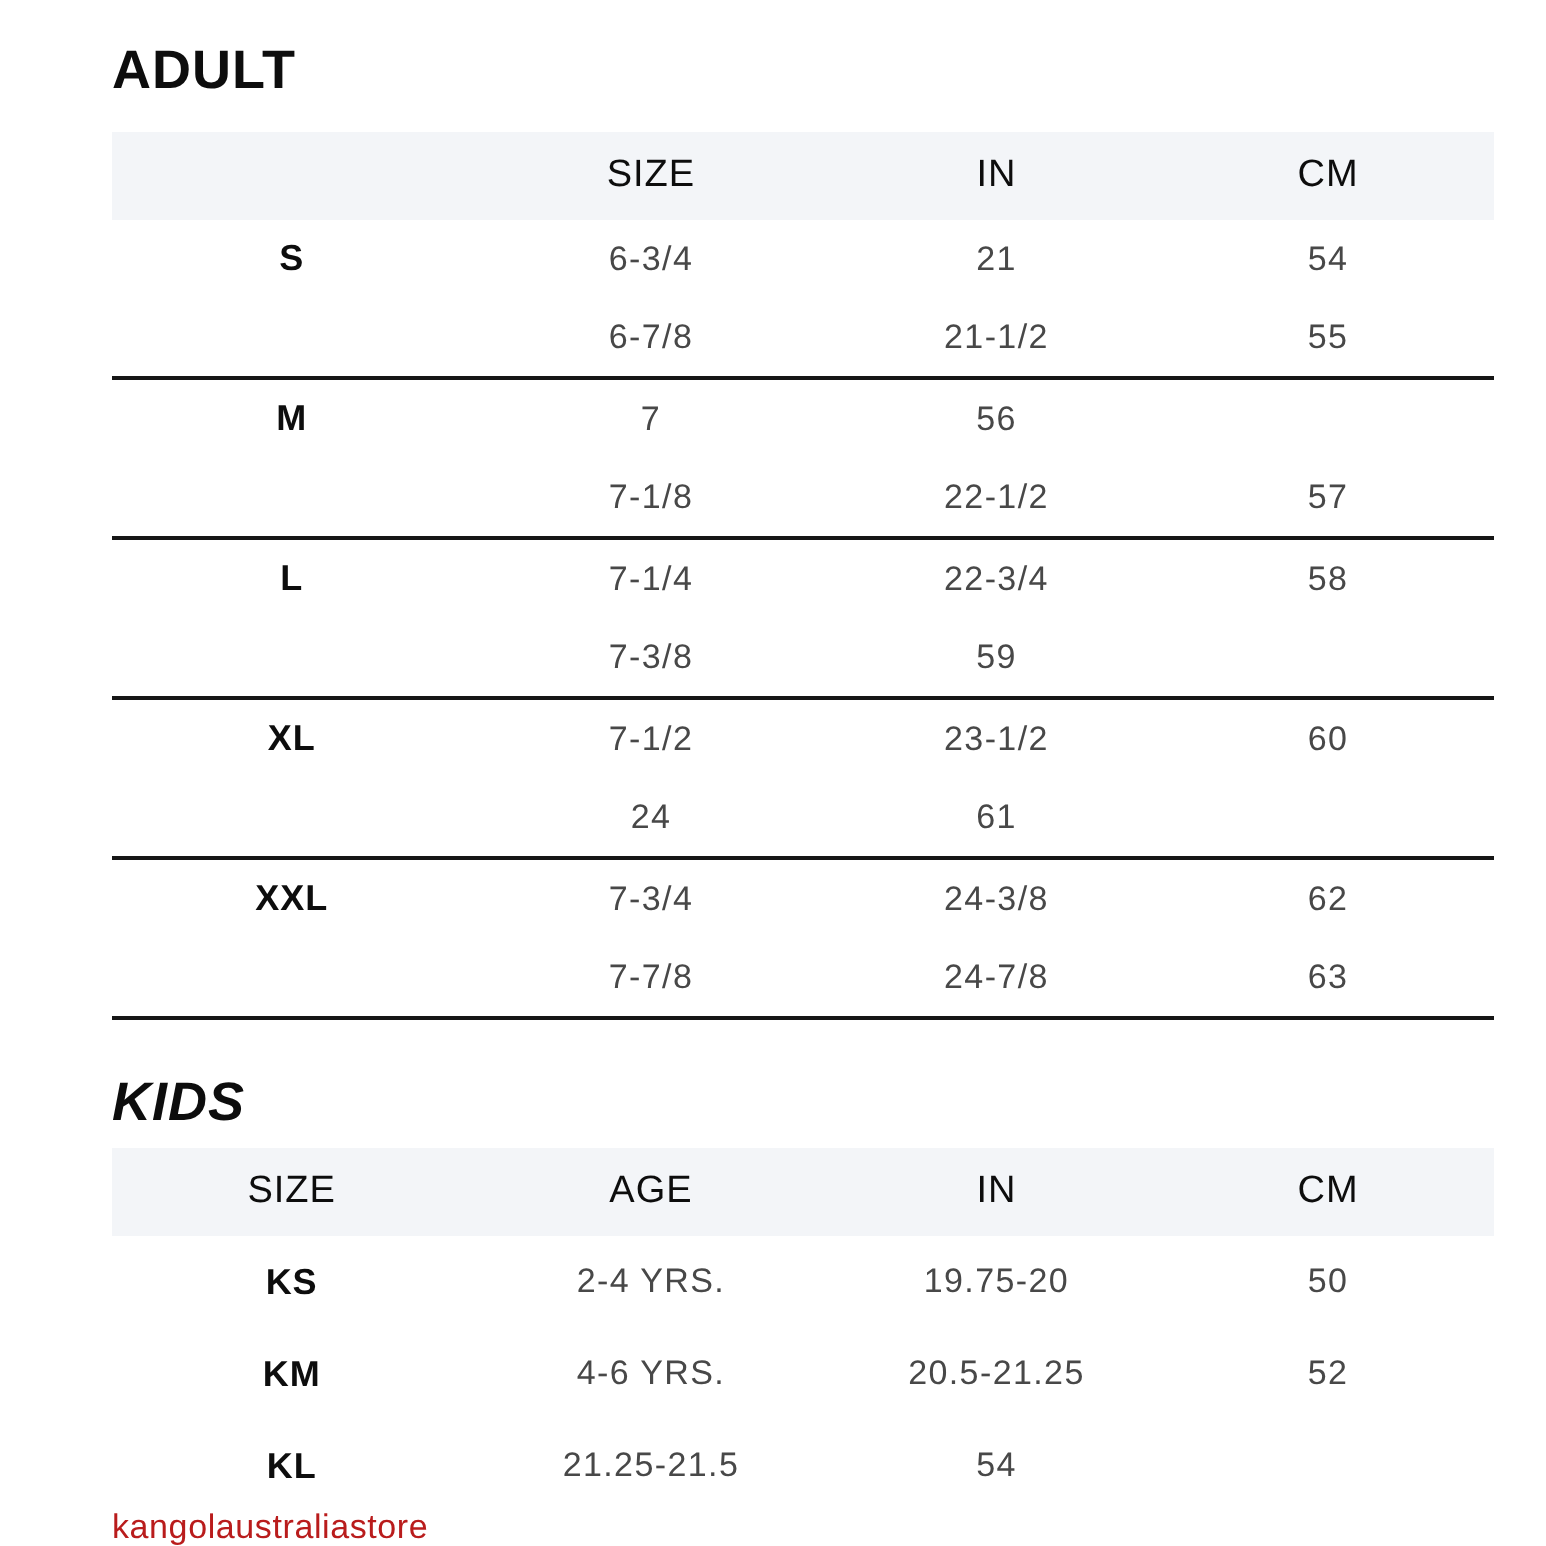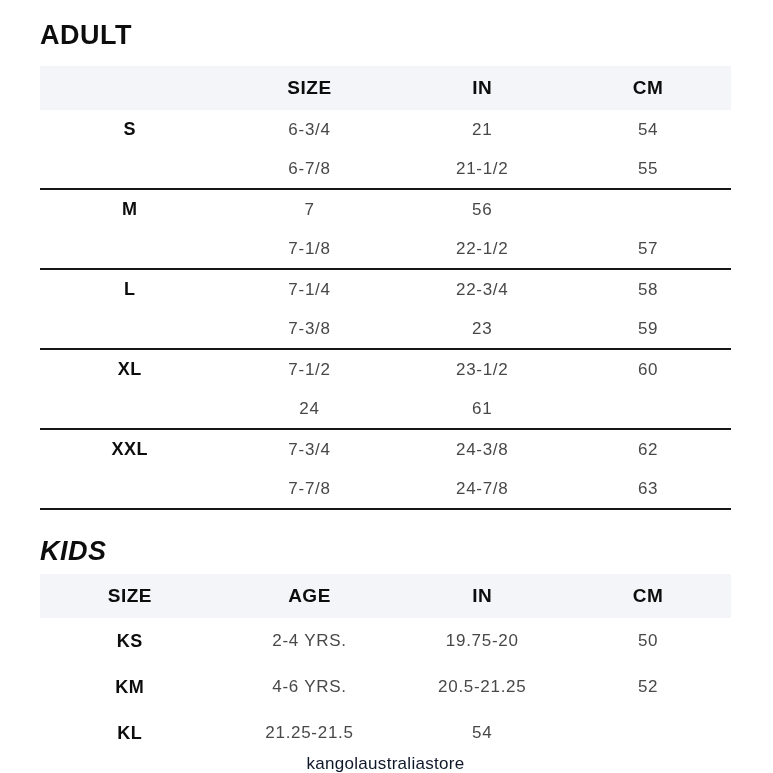--- a/index.html
+++ b/index.html
@@ -2,21 +2,21 @@
 <html><head>
 <meta charset="utf-8">
 <style>
   * { margin: 0; padding: 0; box-sizing: border-box; }
   html, body {
     width: 773px; height: 773px;
     background: #ffffff;
     font-family: "Liberation Sans", sans-serif;
     overflow: hidden;
   }
-  .page { padding: 20px 0 0 40px; width: 773px; }
+  .page { padding: 20px 0 0 56px; width: 773px; }
 
   .section-title {
     font-size: 27px;
     font-weight: 800;
     letter-spacing: 0.5px;
     color: #0d0d0d;
     line-height: 31px;
   }
   #adult-title { margin-bottom: 15px; }
   #kids-title  { margin-top: 26px; margin-bottom: 7px; font-style: italic; }
@@ -25,21 +25,21 @@
 
   .thead {
     display: grid;
     grid-template-columns: 26% 26% 24% 24%;
     background: #f3f5f8;
     height: 44px;
     align-items: center;
   }
   .th {
     text-align: center;
-    font-weight: 700;
+    font-weight: 400;
     font-size: 19px;
     letter-spacing: 0.5px;
     color: #0d0d0d;
   }
 
   .tr {
     display: grid;
     grid-template-columns: 26% 26% 24% 24%;
     height: 39px;
     align-items: center;
@@ -57,24 +57,24 @@
     font-weight: 700;
     font-size: 18px;
     letter-spacing: 0.5px;
     color: #0d0d0d;
   }
 
   .group { border-bottom: 2px solid #161616; }
 
   .watermark {
     width: 691px;
-    text-align: center;
+    text-align: left;
     font-size: 17px;
     letter-spacing: 0.3px;
-    color: #0f172a;
+    color: #b91c1c;
     margin-top: -2px;
     line-height: 20px;
   }
 </style>
 </head>
 <body>
 
 <div class="page">
 
   <div id="adult-title" class="section-title">ADULT</div>
@@ -119,21 +119,20 @@
     <div class="group">
       <div class="tr">
         <div class="td label">L</div>
         <div class="td">7-1/4</div>
         <div class="td">22-3/4</div>
         <div class="td">58</div>
       </div>
       <div class="tr">
         <div class="td label"></div>
         <div class="td">7-3/8</div>
-        <div class="td">23</div>
         <div class="td">59</div>
       </div>
     </div>
 
     <div class="group">
       <div class="tr">
         <div class="td label">XL</div>
         <div class="td">7-1/2</div>
         <div class="td">23-1/2</div>
         <div class="td">60</div>

